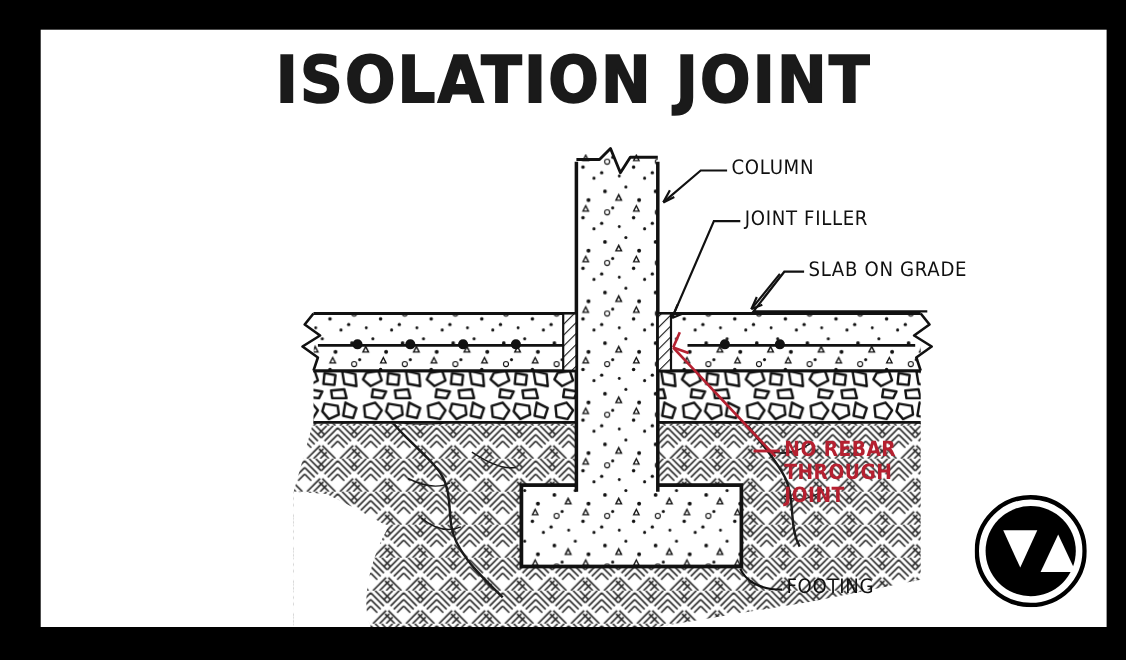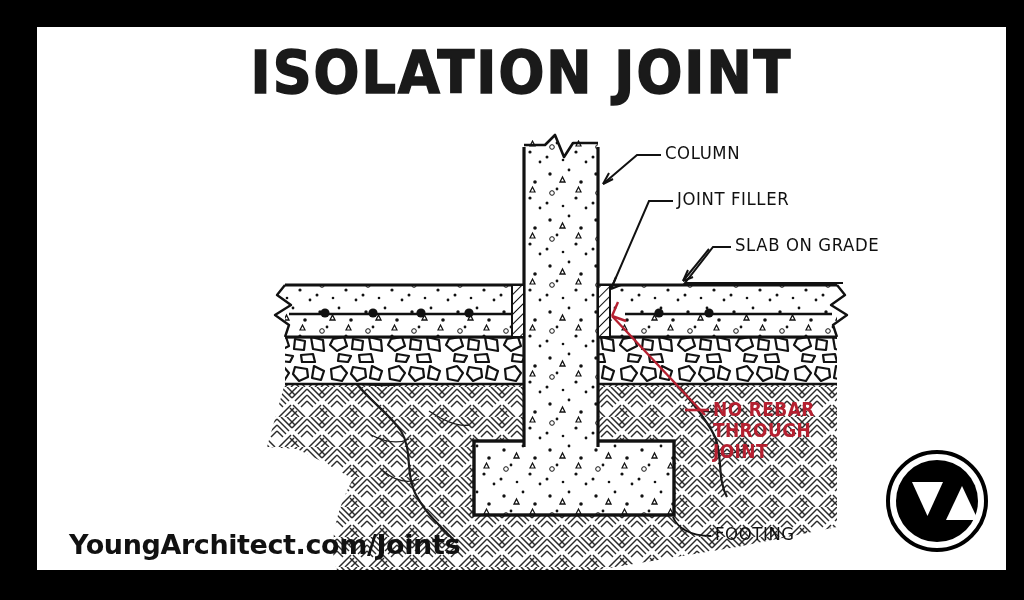--- a/index.html
+++ b/index.html
@@ -238,21 +238,20 @@
 
     <div class="label" style="left:628px; top:115px;">COLUMN</div>
     <div class="label" style="left:640px; top:161px;">JOINT FILLER</div>
     <div class="label" style="left:698px; top:207px;">SLAB ON GRADE</div>
     <div class="label" style="left:678px; top:496px;">FOOTING</div>
 
     <div class="redlabel" style="left:676px; top:371px;">NO REBAR</div>
     <div class="redlabel" style="left:676px; top:392px;">THROUGH</div>
     <div class="redlabel" style="left:676px; top:413px;">JOINT</div>
 
-    <div id="watermark">YoungArchitect.com/Joints</div>
 
     <svg id="logo" viewBox="0 0 102 102">
       <circle cx="51" cy="51" r="49" fill="none" stroke="#000" stroke-width="4"></circle>
       <circle cx="51" cy="51" r="41" fill="#000"></circle>
       <g fill="#ffffff">
         <path d="M26 32 L57 32 L41.5 66 Z"></path>
         <path d="M60 70 L76 36 L92 70 Z"></path>
       </g>
       <line x1="72" y1="28" x2="40" y2="76" stroke="#000" stroke-width="6"></line>
     </svg>

